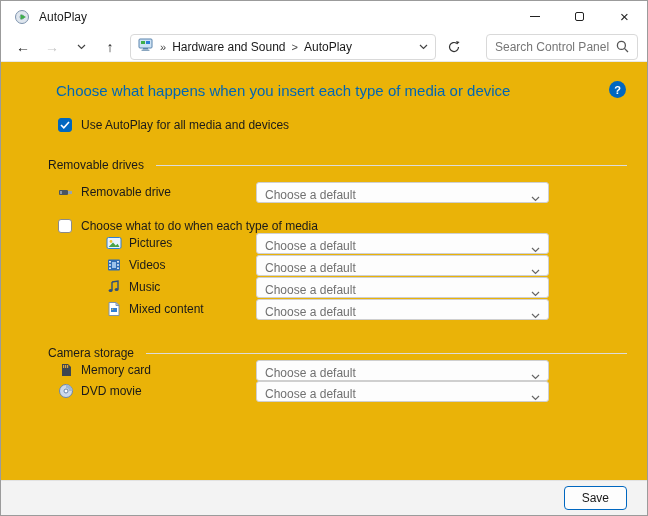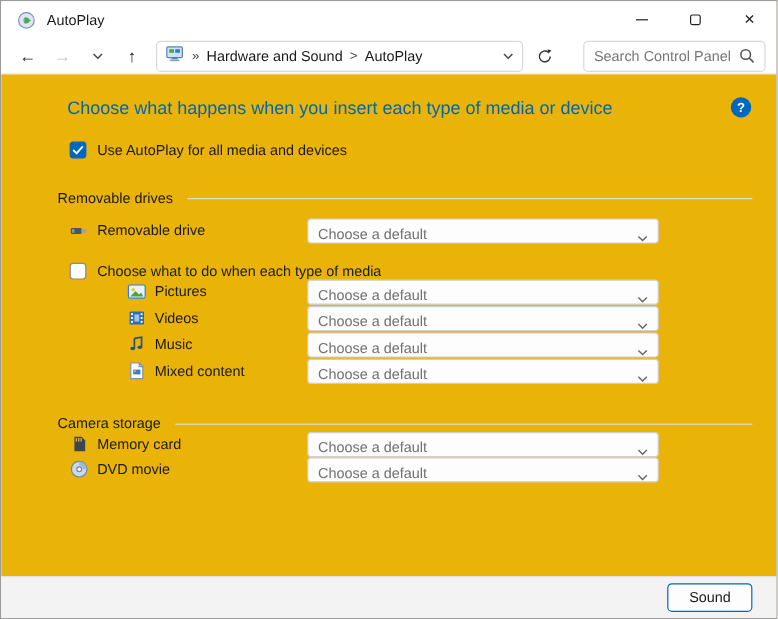--- a/index.html
+++ b/index.html
@@ -309,16 +309,16 @@
           <svg width="9" height="6" viewBox="0 0 9 6">
               <polyline points="1,1 4.5,4.5 8,1" fill="none" stroke="#666" stroke-width="1.2"></polyline>
             </svg>
         </span>
       </div>
     </div>
 
   </div>
 
   <div class="footer">
-    <div class="btn primary">Sound</div>
+    <div class="btn primary">Save</div>
   </div>
 
 </div>
 
 </body></html>

